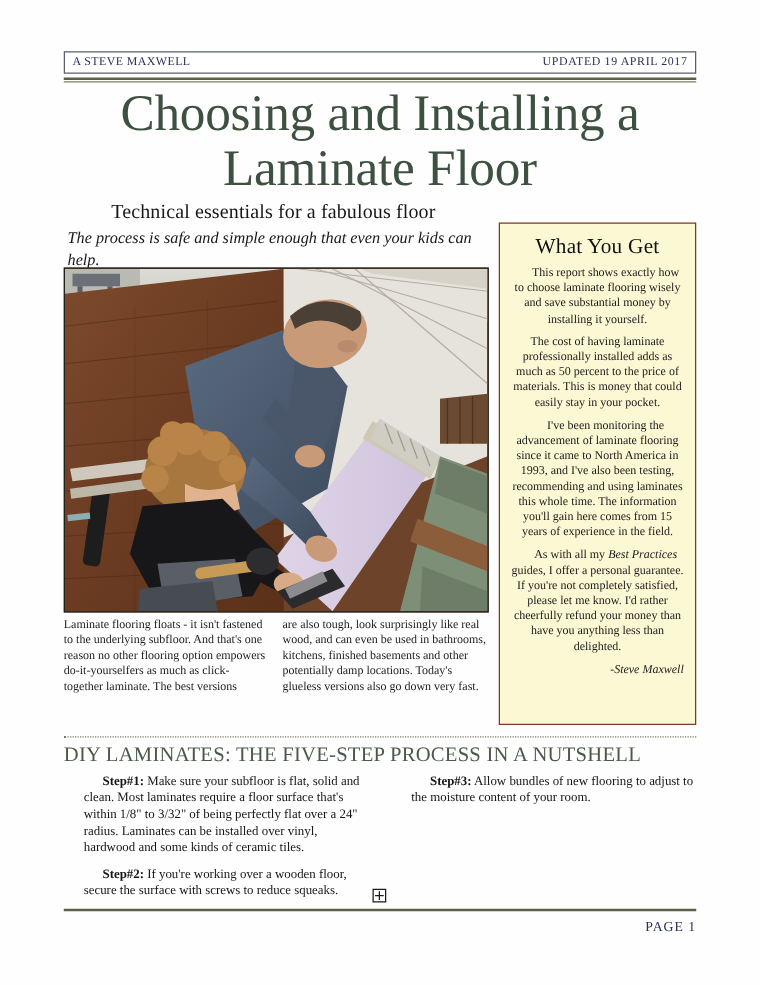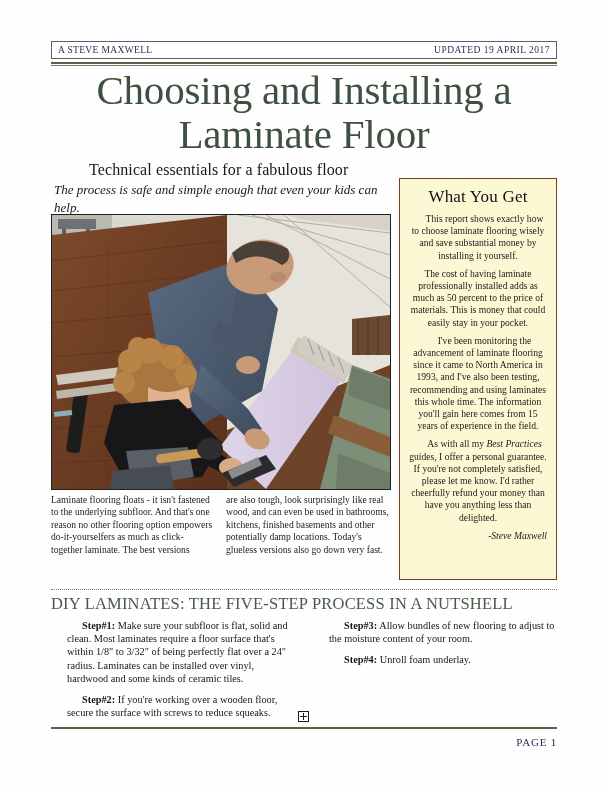--- a/index.html
+++ b/index.html
@@ -420,21 +420,20 @@
     <div class="dotrule"></div>
     <div class="sec-heading">DIY LAMINATES: THE FIVE-STEP PROCESS IN A NUTSHELL</div>
 
     <div class="steps">
       <div class="col">
         <p class="step-p"><b>Step#1:</b><span> Make sure your subfloor is flat, solid and clean. Most laminates require a floor surface that's within 1/8" to 3/32" of being perfectly flat over a 24" radius. Laminates can be installed over vinyl, hardwood and some kinds of ceramic tiles.</span></p>
         <p class="step-p"><b>Step#2:</b><span> If you're working over a wooden floor, secure the surface with screws to reduce squeaks.</span></p>
       </div>
       <div class="col">
         <p class="step-p"><b>Step#3:</b><span> Allow bundles of new flooring to adjust to the moisture content of your room.</span></p>
-        <p class="step-p"><b>Step#4:</b><span> Unroll foam underlay.</span></p>
       </div>
     </div>
 
     <div class="cursor-box"></div>
 
     <div class="foot-rule"></div>
     <div class="foot-page">PAGE 1</div>
 
   </div>
 </div>

